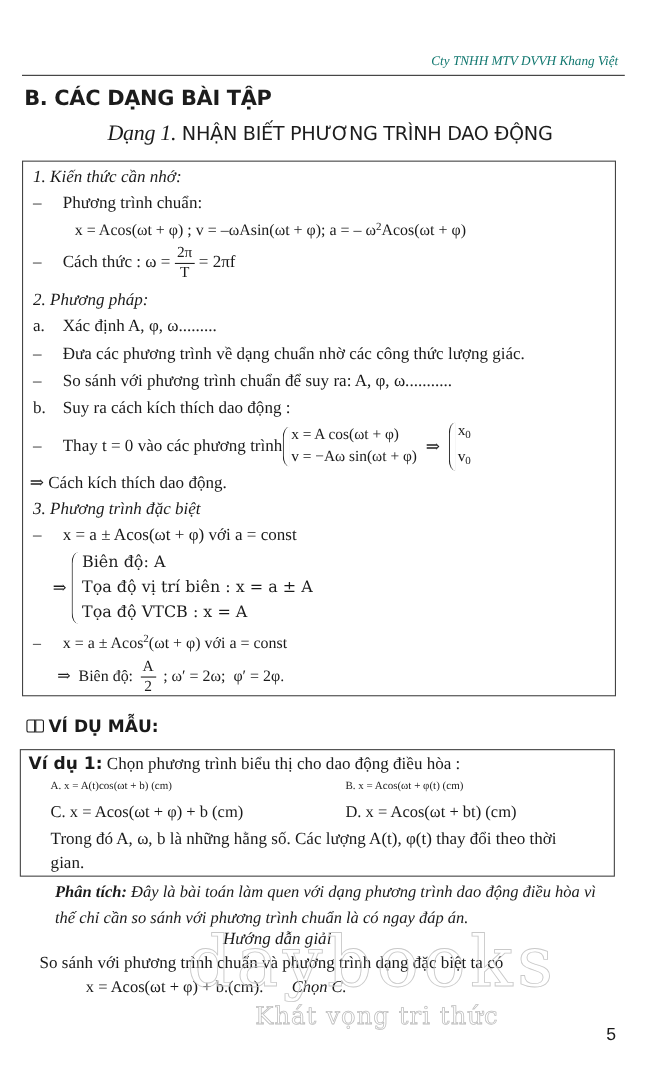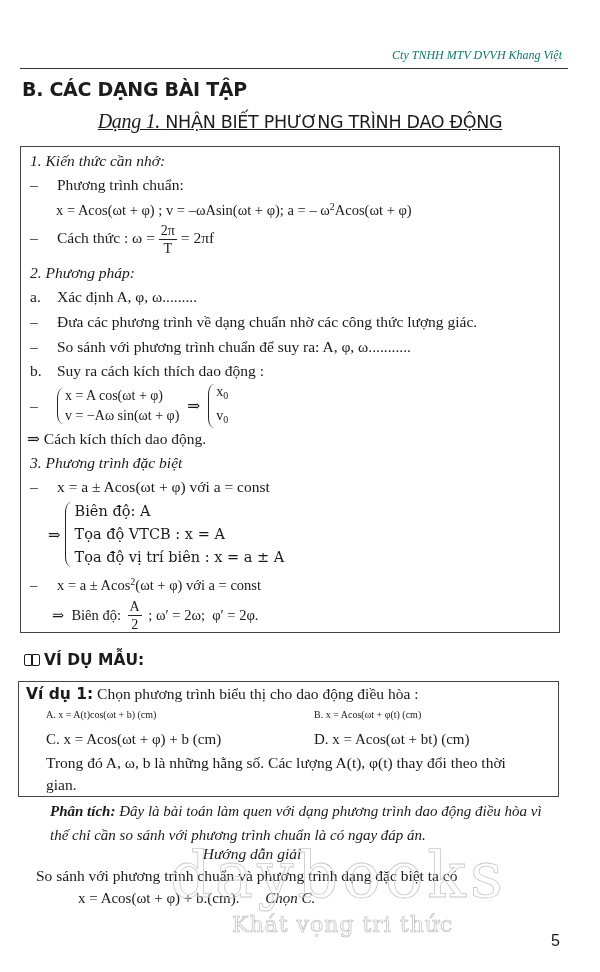--- a/index.html
+++ b/index.html
@@ -18,21 +18,20 @@
     border-top: 1.5px solid #333;
   }
   .section-title {
     left: 22px; top: 78px; font-family: "DejaVu Sans", sans-serif;
     font-weight: bold; font-size: 19px; letter-spacing: -0.3px; color: #1c1c1c;
   }
   .dang-title {
     left: 0; width: 600px; top: 110px; text-align: center;
     font-family: "DejaVu Sans", sans-serif; font-size: 17.5px; color: #1c1c1c;
     letter-spacing: -0.3px;
-    text-decoration: underline;
   }
   .dang-title .lead {
     font-family: "Liberation Serif", serif; font-style: italic; font-size: 20px;
   }
   .box1 {
     left: 20px; top: 146px; width: 538px; height: 485px;
     border: 1.5px solid #444;
   }
   .box2 {
     left: 18px; top: 681px; width: 539px; height: 114px;
@@ -87,21 +86,21 @@
   <span class="lead">Dạng 1.</span><span> NHẬN BIẾT PHƯƠNG TRÌNH DAO ĐỘNG</span>
 </div>
 
 <div class="abs box1"></div>
 
 <div class="abs head-it" style="left:30px; top:152px;">1. Kiến thức cần nhớ:</div>
 
 <div class="abs line" style="left:30px; top:176px;">
   <span class="dash">–</span><span>Phương trình chuẩn:</span>
 </div>
-<div class="abs line" style="left:56px; top:201px; font-size:14.5px;">
+<div class="abs line" style="left:68px; top:201px; font-size:14.5px;">
   <span>x = Acos(ωt + φ) ;  v = –ωAsin(ωt + φ); a = – ω</span><span class="sup">2</span><span>Acos(ωt + φ)</span>
 </div>
 
 <div class="abs line" style="left:30px; top:222px;">
   <span class="dash">–</span><span>Cách thức : ω = </span><span class="frac"><span class="num">2π</span><span class="den">T</span></span><span> = 2πf</span>
 </div>
 
 <div class="abs head-it" style="left:30px; top:264px;">2.  Phương pháp:</div>
 
 <div class="abs line" style="left:30px; top:288px;">
@@ -112,20 +111,21 @@
 </div>
 <div class="abs line" style="left:30px; top:338px;">
   <span class="dash">–</span><span>So sánh với phương trình chuẩn để suy ra: A, φ, ω...........</span>
 </div>
 <div class="abs line" style="left:30px; top:362px;">
   <span class="dash">b.</span><span>Suy ra cách kích thích dao động :</span>
 </div>
 
 <div class="abs line" style="left:30px; top:382px; display:flex; align-items:center;">
   <span class="dash">–</span>
+    <span>Thay t = 0 vào các phương trình </span>
   <span class="brace-sys">
     <span class="bline">x = A cos(ωt + φ)</span>
     <span class="bline">v = −Aω sin(ωt + φ)</span>
   </span>
   <span style="margin:0 8px 0 8px;">⇒</span>
   <span class="brace-sys">
     <span class="bline"><span>x</span><span class="sub">0</span></span>
     <span class="bline"><span>v</span><span class="sub">0</span></span>
   </span>
 </div>
@@ -135,22 +135,22 @@
 <div class="abs head-it" style="left:30px; top:454px;">3.  Phương trình đặc biệt</div>
 
 <div class="abs line" style="left:30px; top:478px;">
   <span class="dash">–</span><span>x = a ± Acos(ωt + φ) với a = const</span>
 </div>
 
 <div class="abs" style="left:48px; top:500px; display:flex; align-items:center;">
   <span style="font-size:15px; margin-right:4px;">⇒</span>
   <span class="brace-sys" style="font-family:'DejaVu Serif', serif; font-size:14.5px; line-height:23px; padding-left:10px;">
     <span class="bline">Biên độ: A</span>
+    <span class="bline">Tọa độ vị trí biên : x = a ± A</span>
     <span class="bline">Tọa độ VTCB : x = A</span>
-    <span class="bline">Tọa độ vị trí biên : x = a ± A</span>
   </span>
 </div>
 
 <div class="abs line" style="left:30px; top:576px; font-size:14.5px;">
   <span class="dash">–</span><span>x = a ± Acos</span><span class="sup">2</span><span>(ωt + φ) với a = const</span>
 </div>
 
 <div class="abs line" style="left:52px; top:598px; font-size:14.5px; display:flex; align-items:center;">
   <span style="white-space:pre;">⇒  Biên độ: </span>
   <span class="frac" style="margin:0 3px;">

